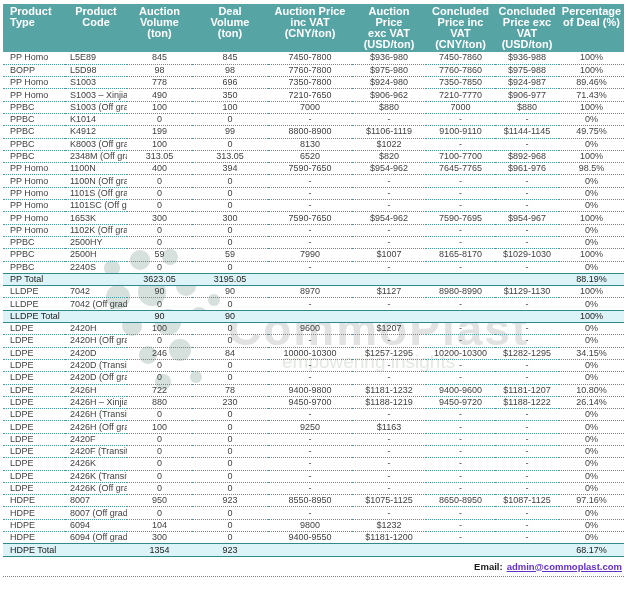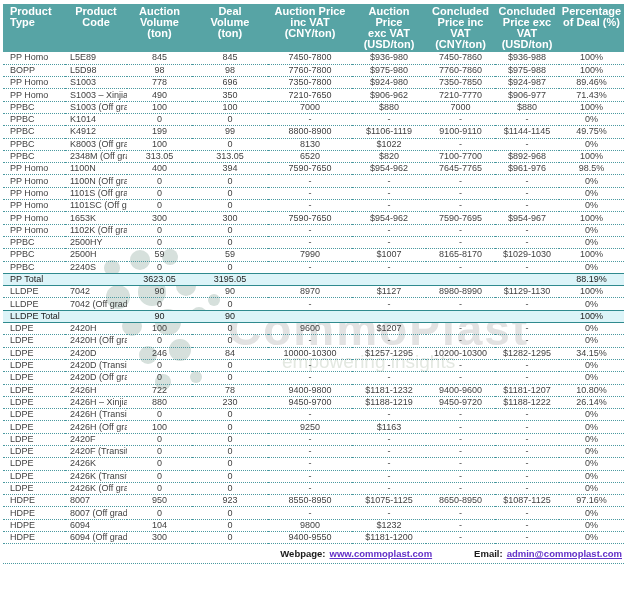--- a/index.html
+++ b/index.html
@@ -561,27 +561,34 @@
           <td>HDPE</td>
           <td>6094 (Off grade)</td>
           <td>300</td>
           <td>0</td>
           <td>9400-9550</td>
           <td>$1181-1200</td>
           <td>-</td>
           <td>-</td>
           <td>0%</td>
         </tr>
+        <tr class="total">
+          <td>HDPE Total</td>
+          <td></td>
+          <td>1354</td>
+          <td>923</td>
+          <td></td>
+          <td></td>
+          <td></td>
+          <td></td>
+          <td>68.17%</td>
+        </tr>
       </tbody>
   </table>
 
   <div class="footerbar">
-    <span class="grp">
-      <span class="label">Webpage:</span>
-      <a>www.commoplast.com</a>
-    </span>
     <span class="grp email">
       <span class="label">Email:</span>
       <a>admin@commoplast.com</a>
     </span>
   </div>
 
 </div>
 
 </body></html>

